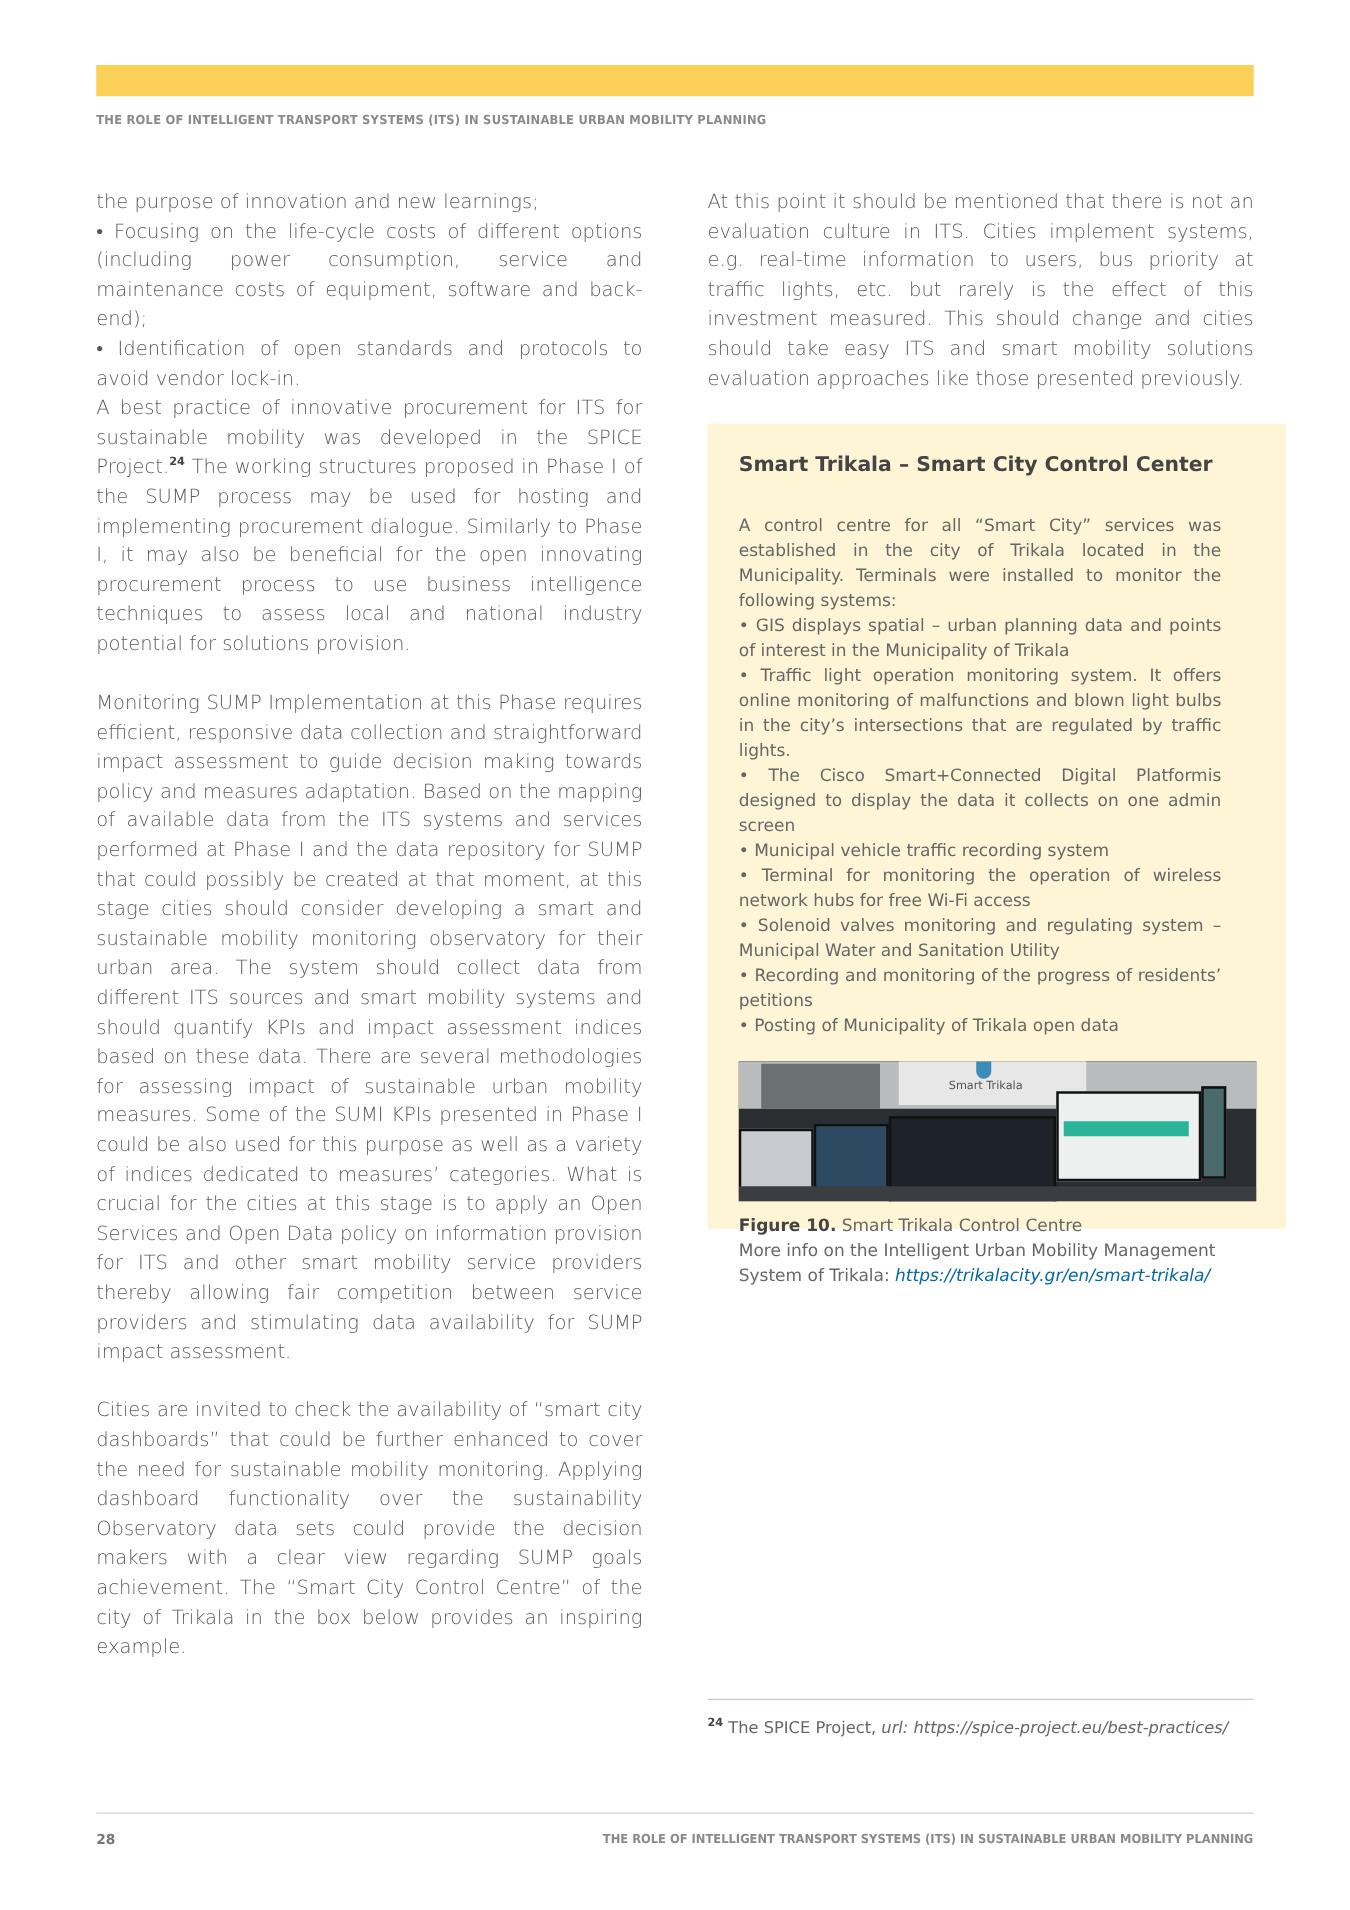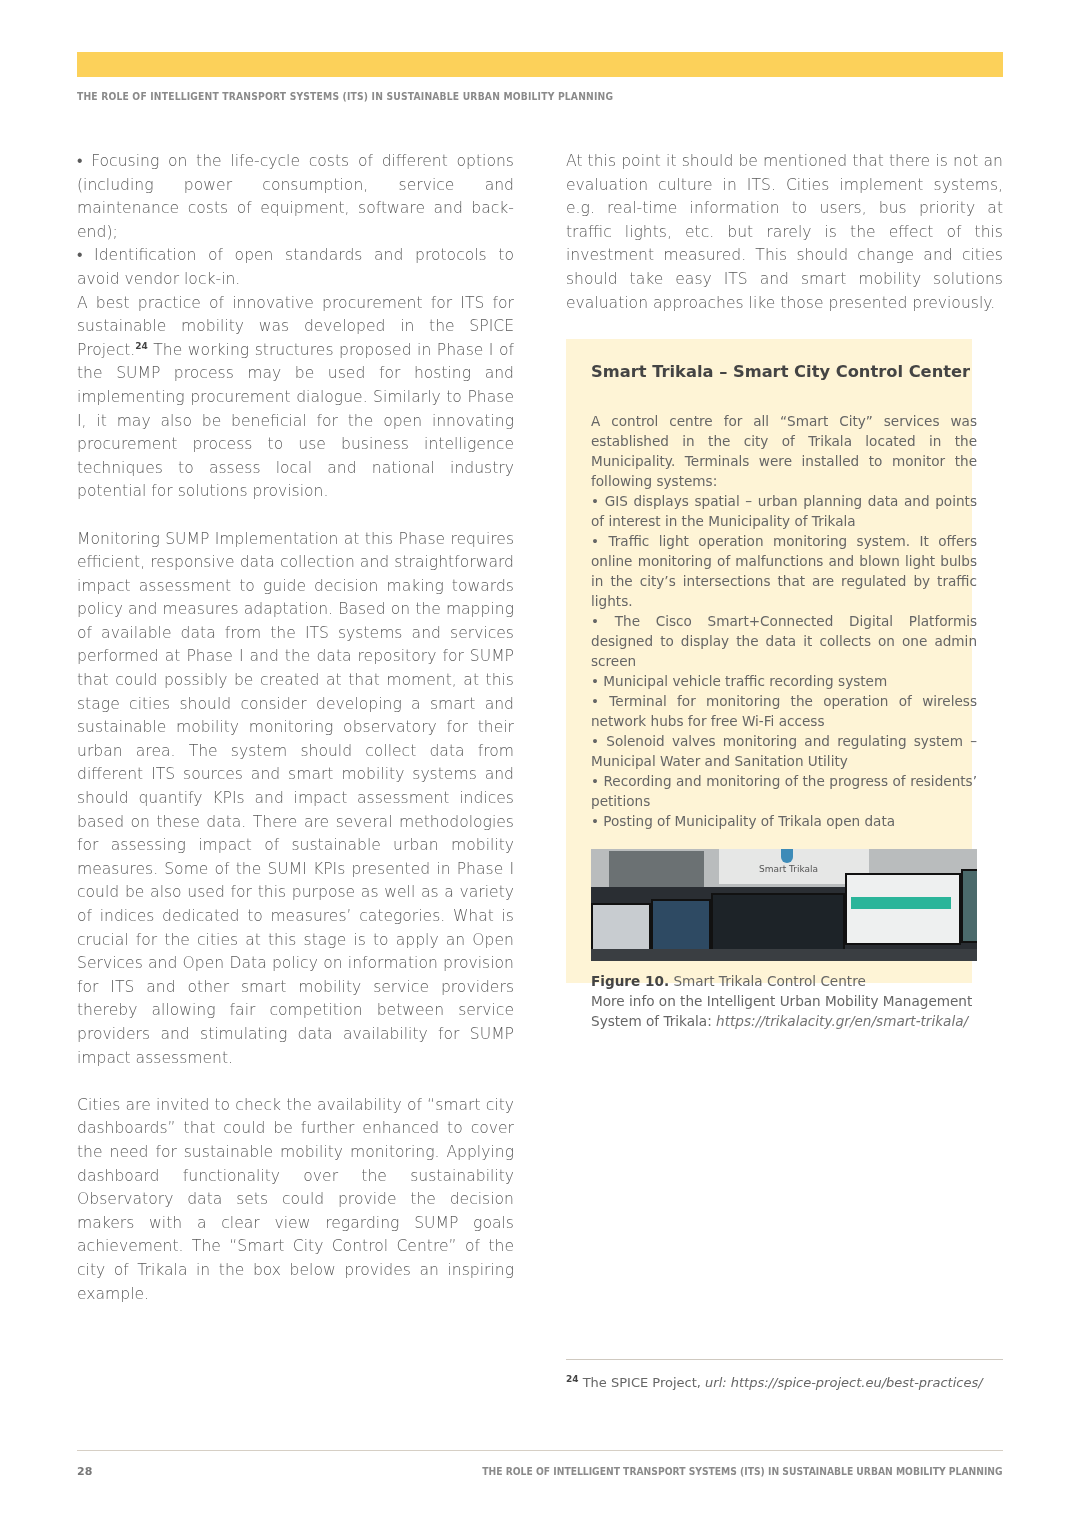--- a/index.html
+++ b/index.html
@@ -8,57 +8,58 @@
   .top-bar { position: absolute; left: 77px; top: 52px; width: 926px; height: 25px; background: #fcd15a; }
   .running-head { position: absolute; left: 77px; top: 91px; font-size: 10px; font-weight: bold;
                   color: #8a8a8a; letter-spacing: 0.2px; font-family: "DejaVu Sans", sans-serif; white-space: nowrap; transform-origin: left top; transform: scaleX(0.92);}
   .col { position: absolute; top: 150px; width: 437px; font-size: 15.6px; line-height: 23.6px;
          text-align: justify; color: #5a5a5a; font-weight: 300; }
   .col-left { left: 77px; }
   .col-right { left: 566px; }
   .col p { margin: 0; }
   .col p.gap { margin-top: 23.6px; }
   sup.fn { font-size: 9px; font-weight: bold; vertical-align: super; line-height: 0; color: #444; }
-  .box { position: absolute; left: 566px; top: 339px; width: 406px; height: 644px; background: #fef4d6; }
+  .box { position: absolute; left: 566px; top: 339px; width: 463px; height: 644px; background: #fef4d6; }
   .box-inner { position: absolute; left: 25px; top: 22px; width: 386px; }
   .box-title { font-size: 16.3px; font-weight: bold; color: #444444; line-height: 22px; }
   .box-text { font-size: 13.6px; line-height: 20px; text-align: justify; color: #666666; margin-top: 28px; }
   .box-text p { margin: 0; }
-  .photo { position: relative; width: 386px; height: 112px; margin-top: 18px; background: #2a2e33; overflow: hidden; }
+  .photo { position: relative; width: 386px; height: 112px; margin-top: 18px; background: #2a2e33; overflow: hidden; padding-left: 28px; }
   .photo .wall { position: absolute; left: 0; top: 0; width: 100%; height: 38px; background: #b9bcbd; }
   .photo .wallwin { position: absolute; left: 18px; top: 2px; width: 95px; height: 36px; background: #6b7173; }
   .photo .banner { position: absolute; left: 128px; top: 0; width: 150px; height: 35px; background: #e6e7e6; }
   .photo .banner-pin { position: absolute; left: 62px; top: 0; width: 12px; height: 14px; background: #3d8bb8; border-radius: 0 0 6px 6px; }
   .photo .banner-text { position: absolute; left: 40px; top: 15px; font-size: 9px; color: #555; }
   .photo .mon { position: absolute; border: 2px solid #111; }
   .m1 { left: 0; top: 54px; width: 56px; height: 48px; background: #c8ccd0; }
   .m2 { left: 60px; top: 50px; width: 56px; height: 50px; background: #2e4a63; }
   .m3 { left: 120px; top: 44px; width: 130px; height: 68px; background: #1d2328; }
   .m4 { left: 254px; top: 24px; width: 112px; height: 68px; background: #eef0f0; }
   .m4 .bar { position: absolute; left: 4px; top: 22px; width: 100px; height: 12px; background: #2ab59a; }
   .m5 { left: 370px; top: 20px; width: 16px; height: 70px; background: #4b6a6b; }
   .photo .desk { position: absolute; left: 0; top: 100px; width: 100%; height: 12px; background: #3a3e42; }
   .caption { margin-top: 10px; font-size: 13.6px; line-height: 20px; color: #666; }
   .caption b { color: #444; text-align: right; }
-  .caption i { color: #737373; }
+  .caption i { color: #0369a1; }
   .fn-rule { position: absolute; left: 566px; top: 1359px; width: 437px; height: 1px; background: #cfc9c0; }
   .footnote { position: absolute; left: 566px; top: 1374px; font-size: 13px; color: #666; white-space: nowrap; }
   .footnote sup { font-size: 9px; font-weight: bold; color: #444; }
   .bottom-rule { position: absolute; left: 77px; top: 1450px; width: 926px; height: 1px; background: #d6cfc5; }
   .page-num { position: absolute; left: 77px; top: 1465px; font-size: 11px; font-weight: bold; color: #777; }
   .running-foot { position: absolute; right: 77px; top: 1466px; font-size: 10px; font-weight: bold; color: #8a8a8a;
                   white-space: nowrap; transform-origin: right top; transform: scaleX(0.92); }
 </style>
 </head>
 <body>
 
 <div class="top-bar"></div>
 <div class="running-head">THE ROLE OF INTELLIGENT TRANSPORT SYSTEMS (ITS) IN SUSTAINABLE URBAN MOBILITY PLANNING</div>
 
 <div class="col col-left">
+  <p>the purpose of innovation and new learnings;</p>
   <p>• Focusing on the life-cycle costs of different options (including power consumption, service and maintenance costs of equipment, software and back-end);</p>
   <p>• Identification of open standards and protocols to avoid vendor lock-in.</p>
   <p><span>A best practice of innovative procurement for ITS for sustainable mobility was developed in the SPICE Project.</span><sup class="fn">24</sup><span> The working structures proposed in Phase I of the SUMP process may be used for hosting and implementing procurement dialogue. Similarly to Phase I, it may also be beneficial for the open innovating procurement process to use business intelligence techniques to assess local and national industry potential for solutions provision.</span></p>
   <p class="gap">Monitoring SUMP Implementation at this Phase requires efficient, responsive data collection and straightforward impact assessment to guide decision making towards policy and measures adaptation. Based on the mapping of available data from the ITS systems and services performed at Phase I and the data repository for SUMP that could possibly be created at that moment, at this stage cities should consider developing a smart and sustainable mobility monitoring observatory for their urban area. The system should collect data from different ITS sources and smart mobility systems and should quantify KPIs and impact assessment indices based on these data. There are several methodologies for assessing impact of sustainable urban mobility measures. Some of the SUMI KPIs presented in Phase I could be also used for this purpose as well as a variety of indices dedicated to measures’ categories. What is crucial for the cities at this stage is to apply an Open Services and Open Data policy on information provision for ITS and other smart mobility service providers thereby allowing fair competition between service providers and stimulating data availability for SUMP impact assessment.</p>
   <p class="gap">Cities are invited to check the availability of “smart city dashboards” that could be further enhanced to cover the need for sustainable mobility monitoring. Applying dashboard functionality over the sustainability Observatory data sets could provide the decision makers with a clear view regarding SUMP goals achievement. The “Smart City Control Centre” of the city of Trikala in the box below provides an inspiring example.</p>
 </div>
 
 <div class="col col-right">
   <p>At this point it should be mentioned that there is not an evaluation culture in ITS. Cities implement systems, e.g. real-time information to users, bus priority at traffic lights, etc. but rarely is the effect of this investment measured. This should change and cities should take easy ITS and smart mobility solutions evaluation approaches like those presented previously.</p>
 </div>

